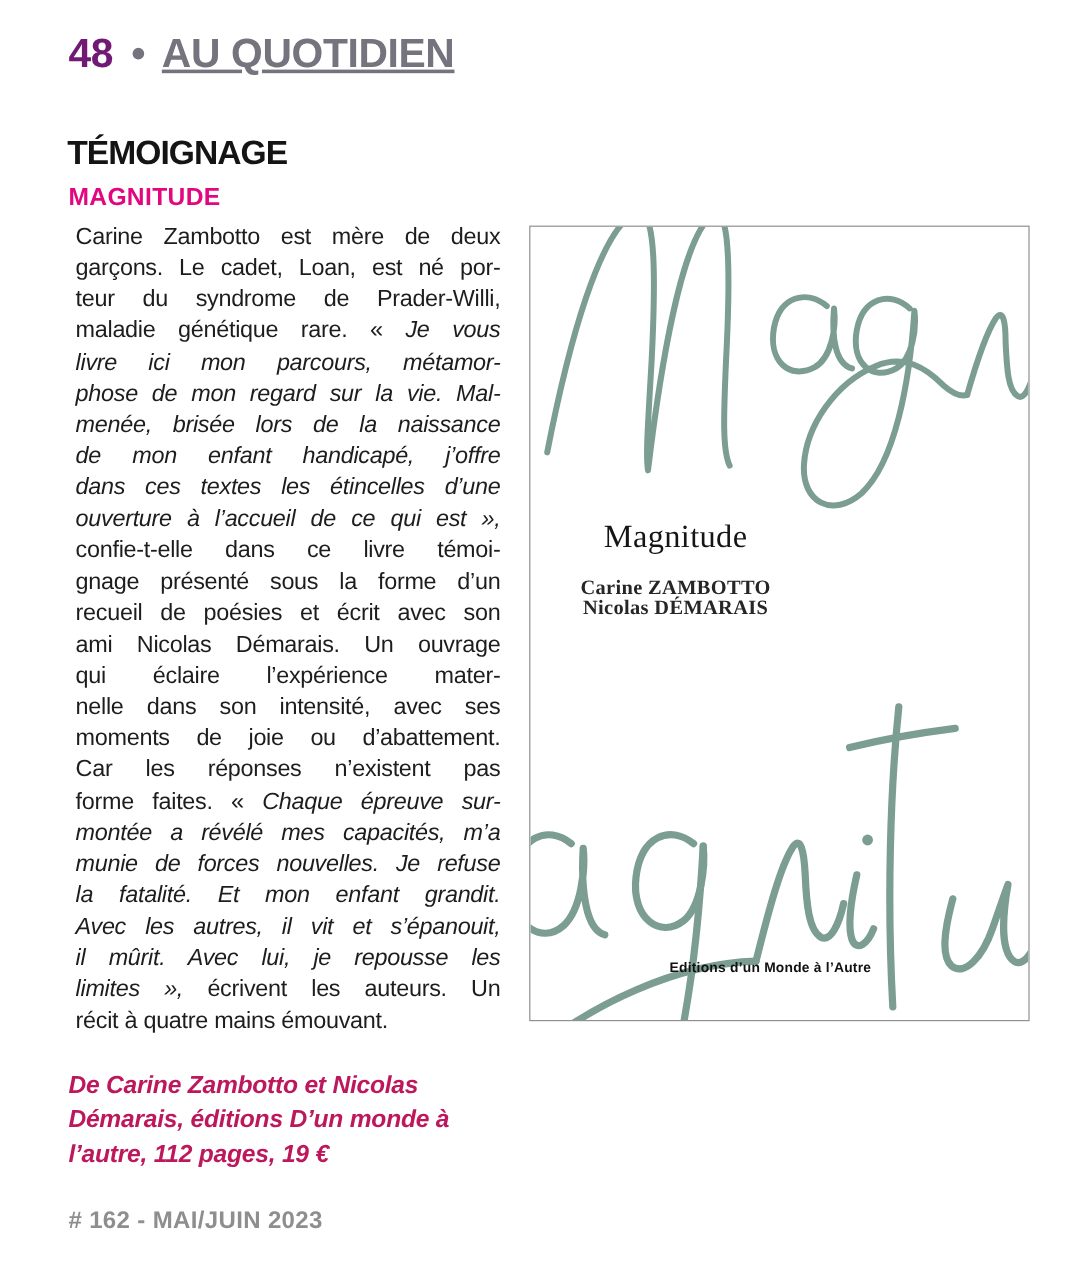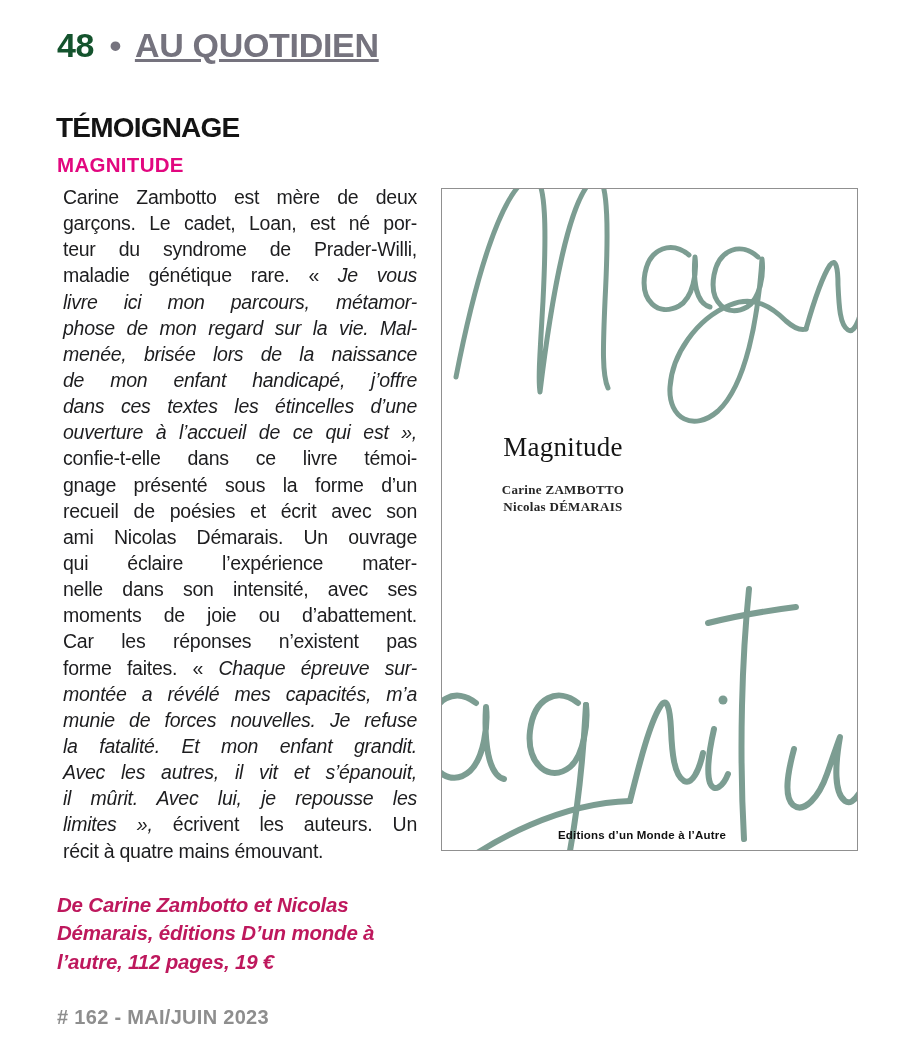--- a/index.html
+++ b/index.html
@@ -19,21 +19,21 @@
   
   #hdr {
     position: absolute;
     left: 57px;
     top: 26px;
     font-size: 34px;
     font-weight: bold;
     letter-spacing: -0.3px;
     white-space: nowrap;
   }
-  #hdr .pagenum { color: #14532d; }
+  #hdr .pagenum { color: #701a75; }
   #hdr .sep     { color: #75737e; padding: 0 6px; }
   #hdr .section { color: #75737e; text-decoration: underline; }
 
   
   #kicker {
     position: absolute;
     left: 56px;
     top: 112px;
     font-size: 28px;
     font-weight: bold;
@@ -121,37 +121,36 @@
     color: #151515;
     letter-spacing: 0.3px;
   }
   #cover-authors {
     position: absolute;
     left: 0;
     top: 293px;
     width: 242px;
     text-align: center;
     font-family: "Liberation Serif", serif;
-    font-size: 13px;
+    font-size: 17px;
     font-weight: bold;
     color: #262626;
     line-height: 16.5px;
     letter-spacing: 0.3px;
   }
   #cover-publisher {
     position: absolute;
     left: 60px;
     top: 612px;
     width: 280px;
     text-align: center;
     font-size: 11.5px;
     font-weight: 600;
     letter-spacing: 0.2px;
     color: #111111;
-    margin-top: 28px;
   }
 </style>
 </head>
 <body>
 
 <div id="page">
 
   <div id="hdr">
     <span class="pagenum">48</span>
     <span class="sep">•</span>

